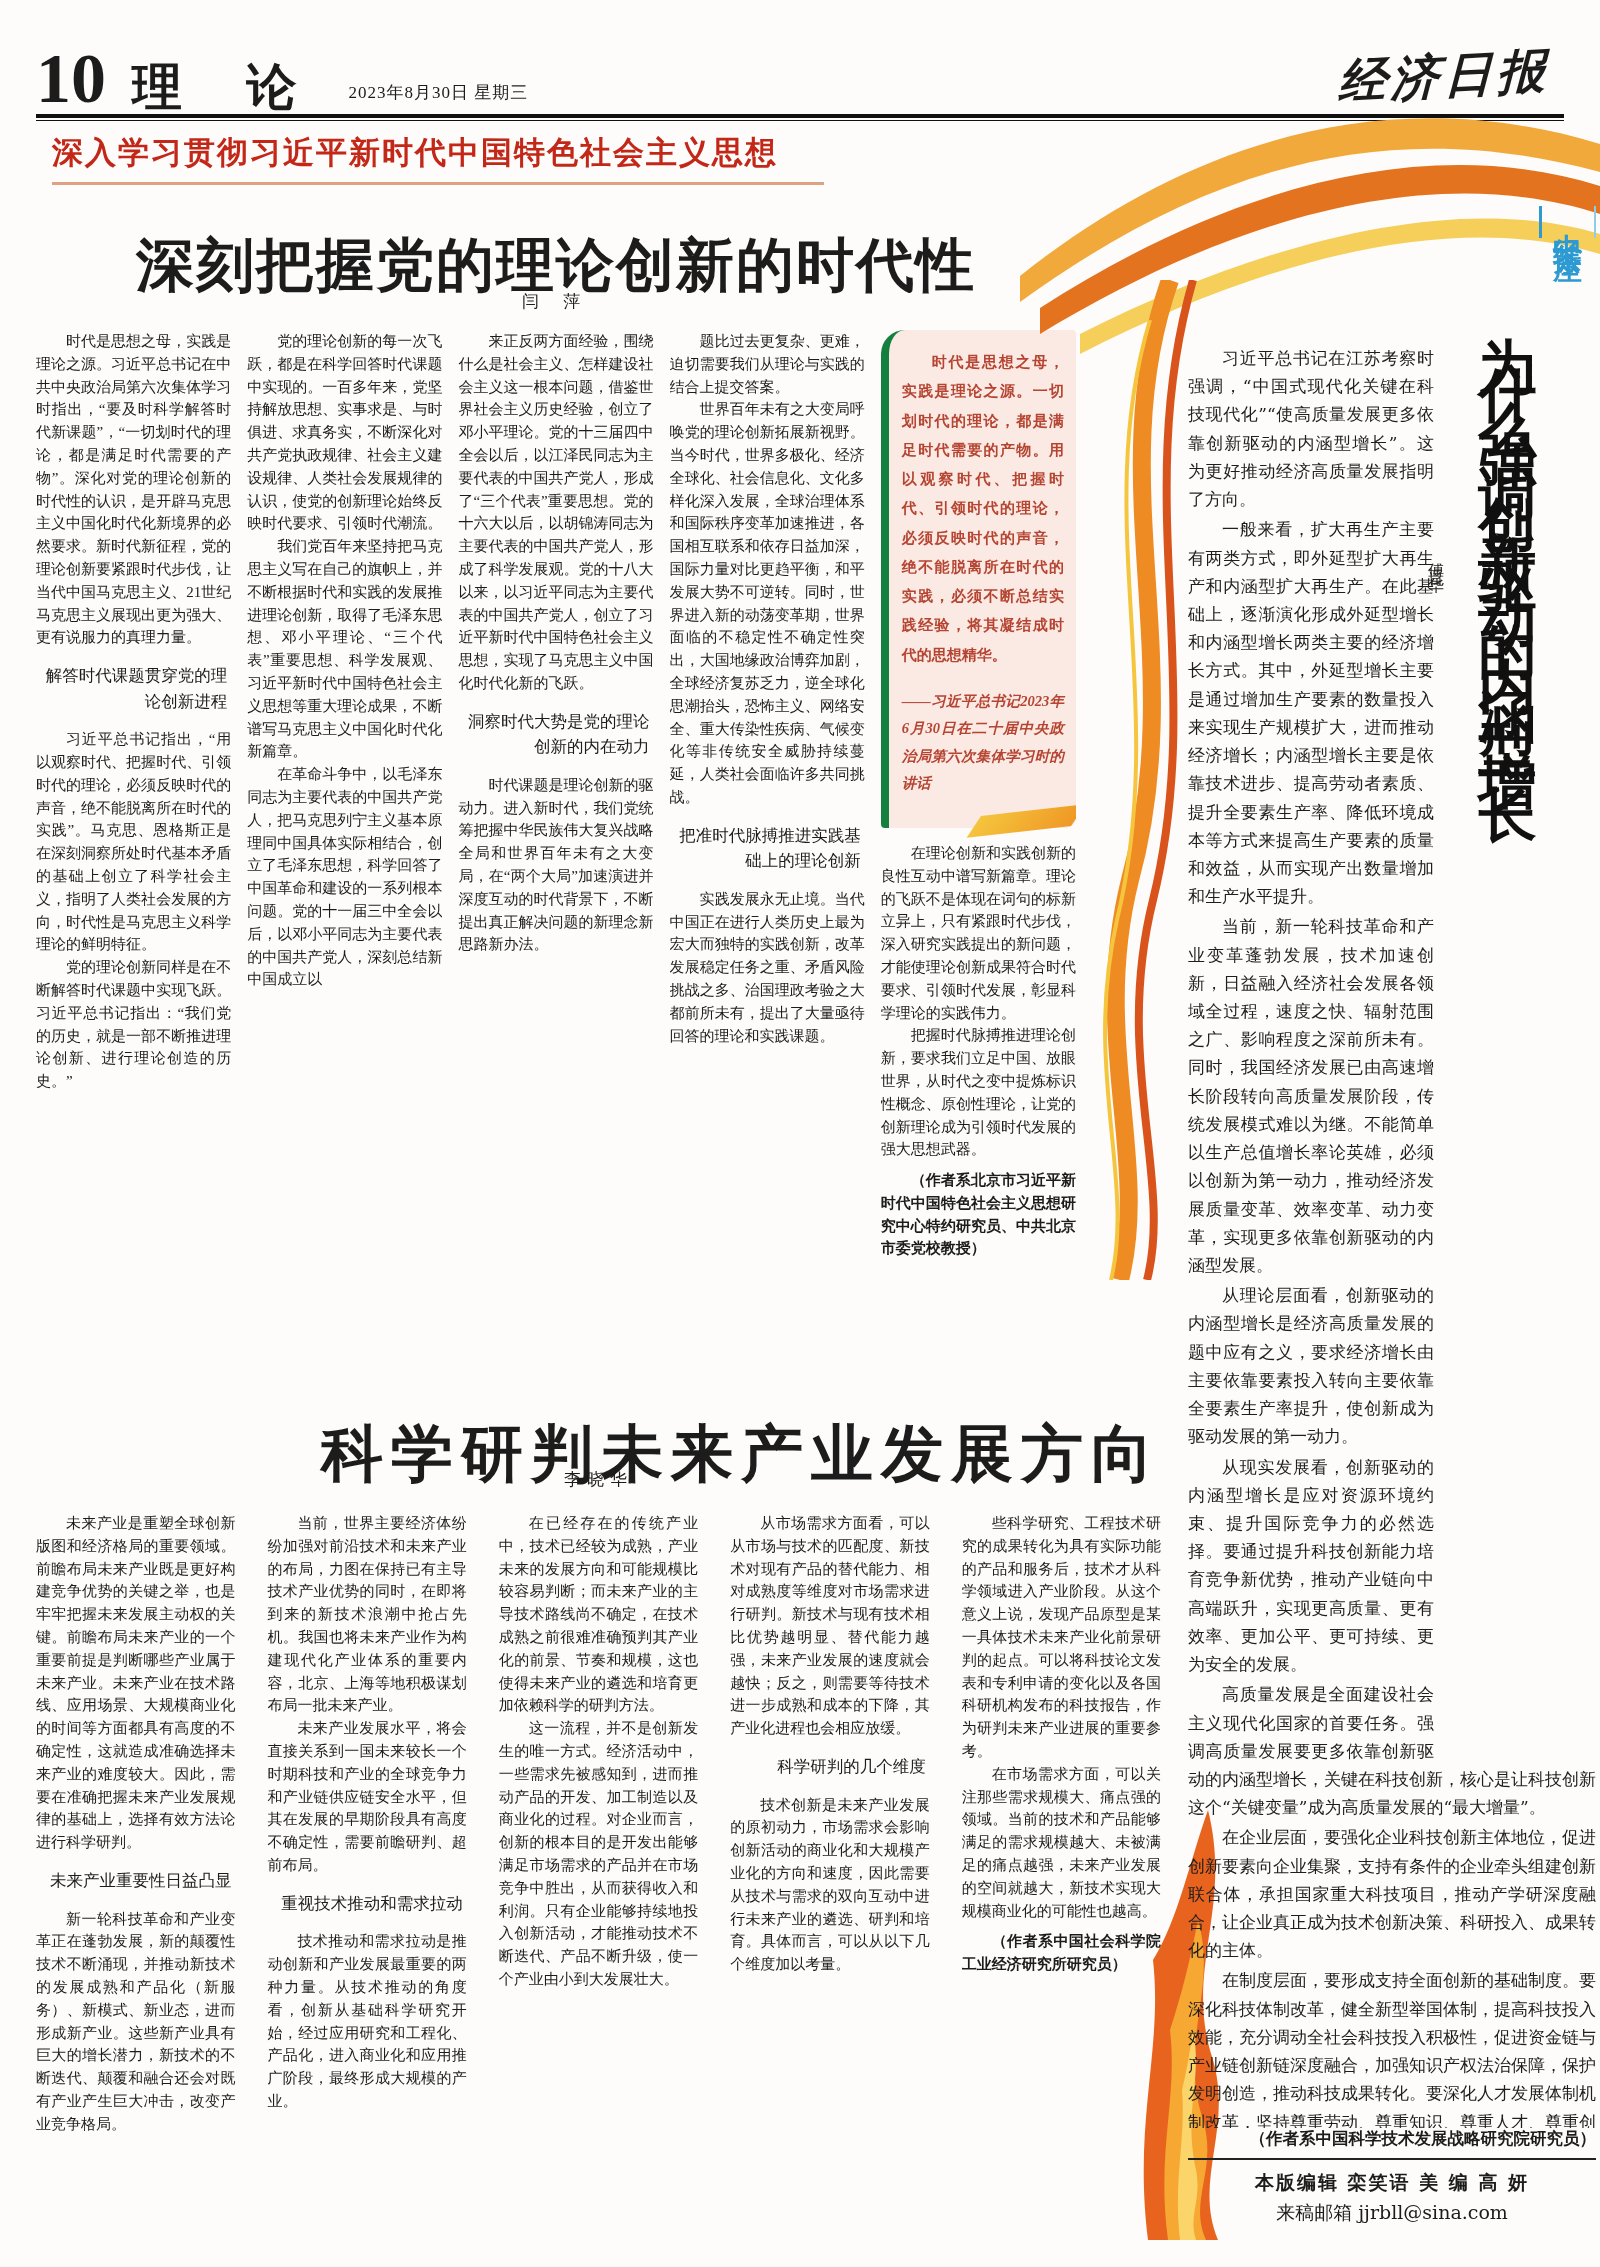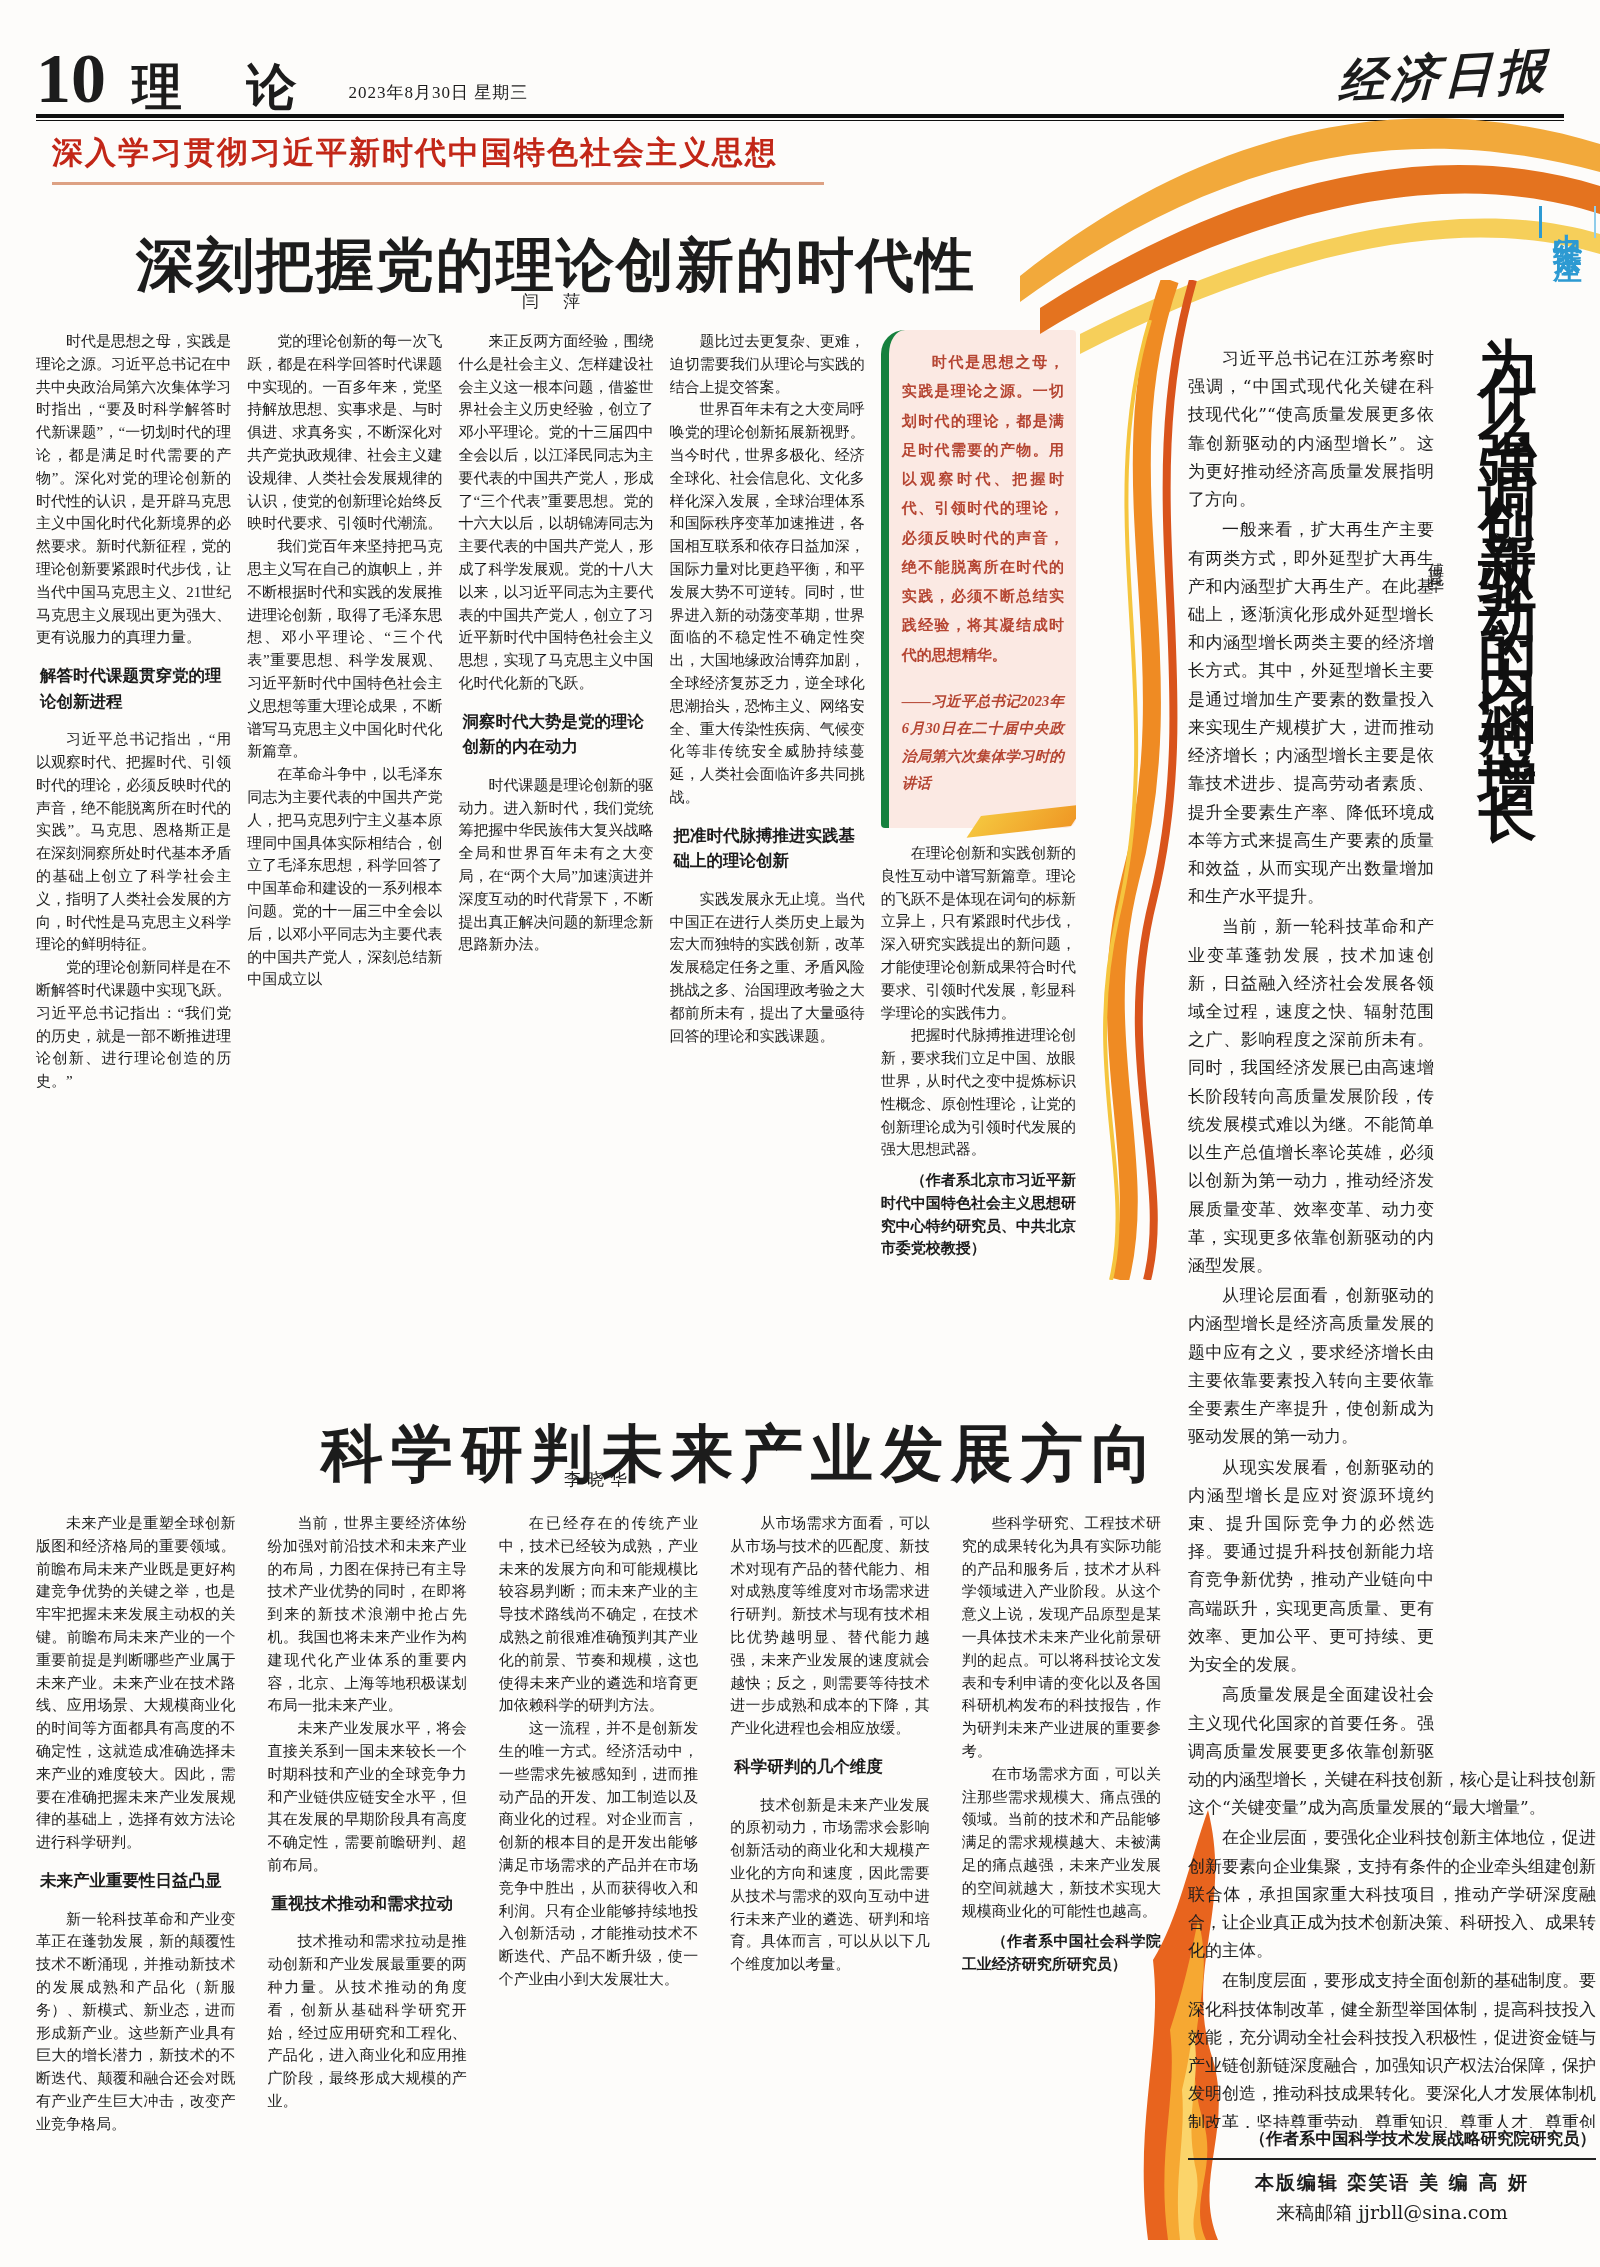--- a/index.html
+++ b/index.html
@@ -18,21 +18,21 @@
   .banner{position:absolute;left:52px;top:132px;}
   .banner-text{font-size:31px;font-weight:900;color:#c22718;font-family:"Liberation Sans",sans-serif;letter-spacing:2px;}
   .banner-underline{height:3px;background:#dda183;margin-top:8px;width:772px;}
   
   .a1-title{position:absolute;left:36px;top:194px;width:1040px;text-align:center;
             font-size:58px;font-weight:900;font-family:"Liberation Sans",sans-serif;letter-spacing:2px;line-height:1.1;}
   .a1-byline{position:absolute;left:36px;top:290px;width:1040px;text-align:center;font-size:17px;letter-spacing:10px;}
   .a1-body{position:absolute;left:36px;top:330px;width:1040px;height:1002px;display:flex;gap:16px;}
   .col{flex:1;overflow:hidden;font-size:15px;line-height:1.52;text-align:justify;}
   .b-p{margin:0;text-indent:2em;}
-  .b-subhead{margin:14px 4px;font-size:16.5px;font-weight:bold;text-align:left;line-height:1.55;text-indent:0;}
+  .b-subhead{margin:14px 4px;font-size:16.5px;font-weight:normal;text-align:right;line-height:1.55;text-indent:0;}
   .b-attribution{margin-top:8px;font-weight:bold;text-indent:2em;}
   
   .quote-box{position:relative;background:#fbe9e3;border-left:8px solid #15803d;
              border-radius:24px 4px 10px 4px;padding:18px 12px 30px 13px;margin-bottom:14px;
              color:#b54532;font-weight:bold;}
   .quote-text{font-size:15px;line-height:1.95;text-indent:2em;margin:0;}
   .quote-attr{font-size:14.5px;line-height:1.9;margin:18px 0 0;font-style:italic;}
   .quote-box::after{content:"";position:absolute;right:2px;bottom:-4px;width:96px;height:22px;
              background:linear-gradient(100deg,#f5c53e,#ef9825);transform:skewX(-38deg) rotate(-7deg);}
   

